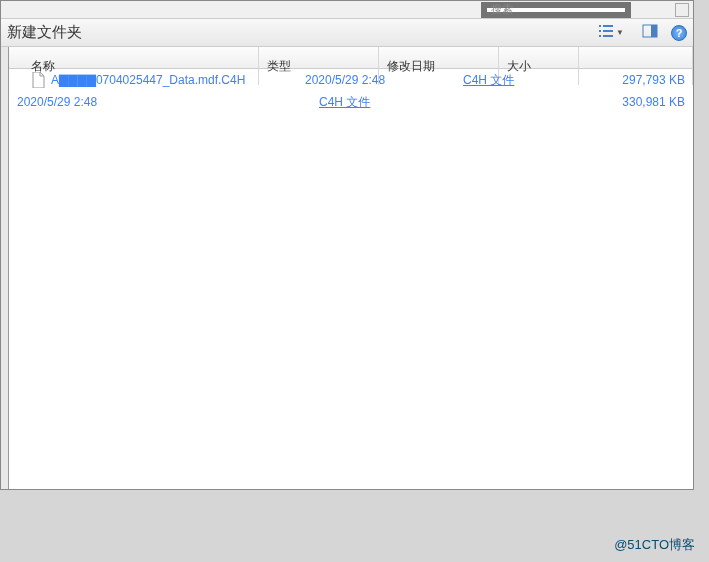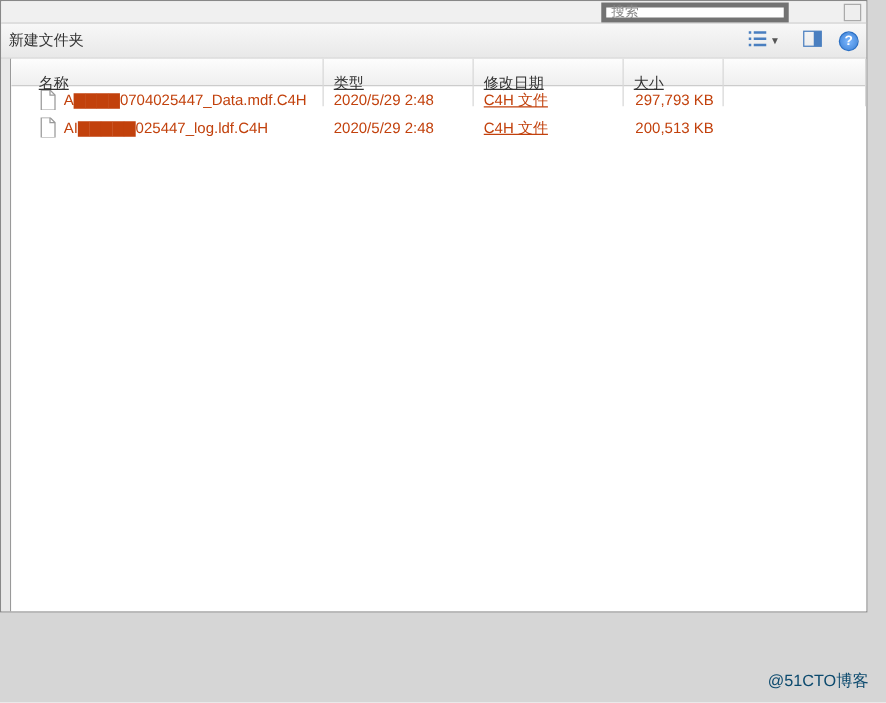--- a/index.html
+++ b/index.html
@@ -24,21 +24,21 @@
       border-bottom: 1px solid #ccc;
       display: flex;
       justify-content: flex-end;
       align-items: center;
       padding: 0 4px;
       gap: 4px;
     }
     .search-area {
       display: flex;
       align-items: center;
-      border: 4px solid #737373;
+      border: 6px solid #737373;
       background: #fff;
       height: 16px;
       padding: 0 4px;
       font-size: 11px;
       color: #888;
       width: 150px;
       margin-right: 40px;
     }
     .top-icon {
       width: 14px;
@@ -53,21 +53,21 @@
       display: flex;
       align-items: center;
       padding: 0 6px;
       justify-content: space-between;
     }
     .toolbar-left {
       display: flex;
       align-items: center;
     }
     .toolbar-text {
-      font-size: 12px;
+      font-size: 15px;
       color: #333;
     }
     .toolbar-right {
       display: flex;
       align-items: center;
       gap: 8px;
     }
     .view-dropdown {
       display: flex;
       align-items: center;
@@ -112,33 +112,33 @@
       border-bottom: 1px solid #ccc;
       user-select: none;
     }
     .col {
       border-right: 1px solid #d8d8d8;
       padding: 19px 8px;
       font-size: 12px;
       color: #333;
       display: flex;
       align-items: center;
-      text-decoration: underline;
     }
     .col-name { width: 250px; padding-left: 22px; }
     .col-date { width: 120px; }
     .col-type { width: 120px; }
     .col-size { width: 80px; }
     .col-rest { flex: 1; }
     .file-row {
       display: flex;
       height: 22px;
       align-items: center;
       font-size: 12px;
-      color: #c2410c;
+      color: #3b82f6;
+      justify-content: space-between;
     }
     .cell { padding: 0 8px; display: flex; align-items: center; }
     .cell-name { width: 250px; gap: 6px; padding-left: 22px; }
     .cell-date { width: 120px; }
     .cell-type { width: 120px; text-decoration: underline; }
     .cell-size { width: 80px; justify-content: flex-end; }
     .file-icon {
       width: 14px;
       height: 16px;
       flex-shrink: 0;
@@ -219,32 +219,23 @@
                 </svg>
             </span>
             <span>A▇▇▇▇0704025447_Data.mdf.C4H</span>
           </div>
           <div class="cell cell-date">2020/5/29 2:48</div>
           <div class="cell cell-type">C4H 文件</div>
           <div class="cell cell-size">297,793 KB</div>
         </div>
 
         <div class="file-row">
-          <div class="cell cell-name">
-            <span class="file-icon">
-              <svg viewBox="0 0 14 16">
-                  <path d="M2 0 L9 0 L13 4 L13 16 L2 16 Z" fill="#fff" stroke="#999"></path>
-                  <path d="M9 0 L9 4 L13 4" fill="none" stroke="#999"></path>
-                </svg>
-            </span>
-            <span>AI▇▇▇▇▇025447_log.ldf.C4H</span>
-          </div>
           <div class="cell cell-date">2020/5/29 2:48</div>
           <div class="cell cell-type">C4H 文件</div>
-          <div class="cell cell-size">200,513 KB</div>
+          <div class="cell cell-size">330,981 KB</div>
         </div>
 
       </div>
     </div>
   </div>
 
   <div class="watermark">@51CTO博客</div>
 </div>
 
 </body></html>

